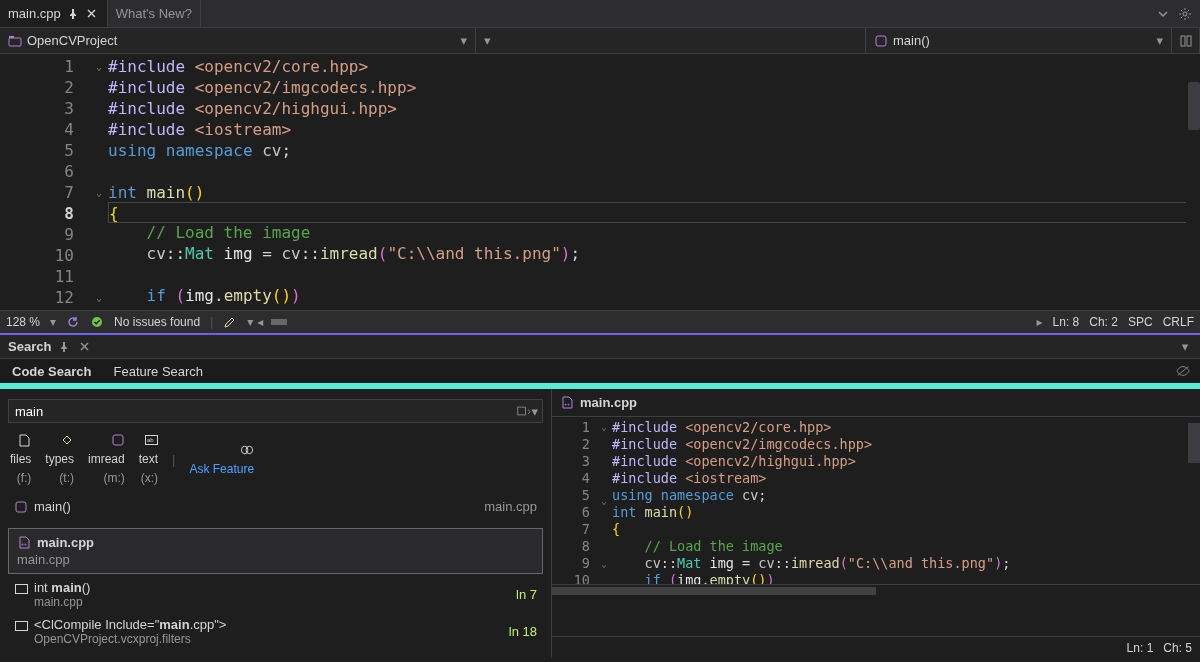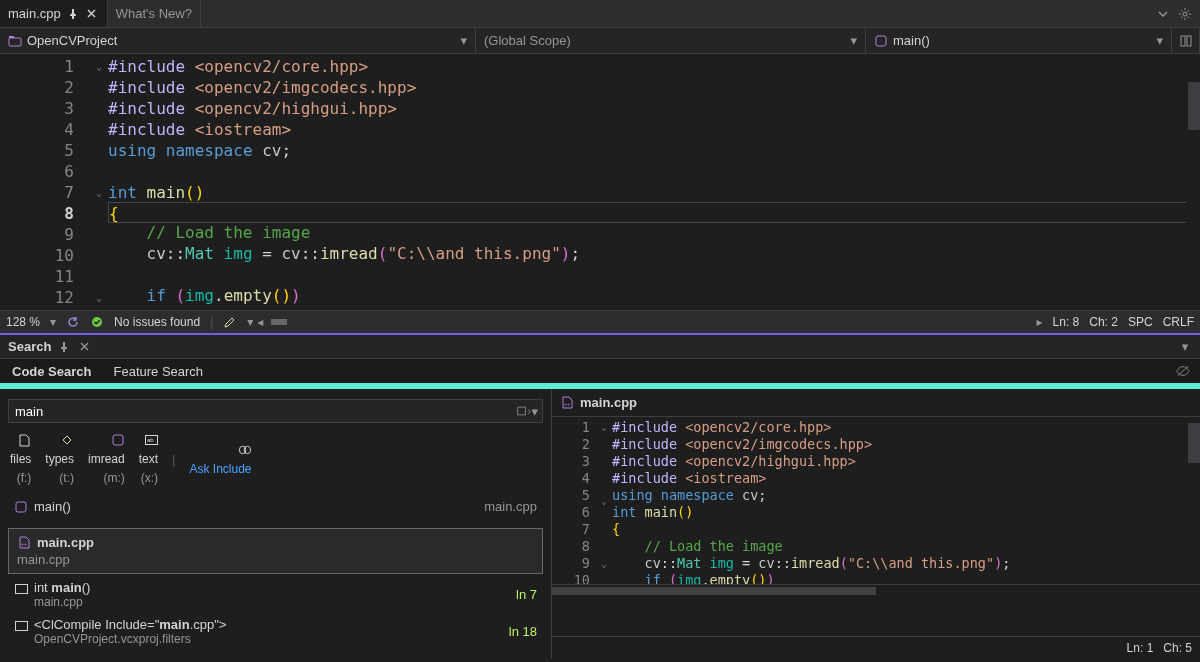--- a/index.html
+++ b/index.html
@@ -99,21 +99,21 @@
   .tok-mac { color: #beb7ff; }
   .tok-inc { color: #d69d85; }
   .tok-kw { color: #569cd6; }
   .tok-ns { color: #c8c8c8; }
   .tok-type { color: #4ec9b0; }
   .tok-fn { color: #dcdcaa; }
   .tok-comment { color: #57a64a; }
   .tok-str { color: #d69d85; }
   .tok-br1 { color: #ffd700; }
   .tok-br2 { color: #da70d6; }
-  .tok-var { color: #14b8a6; }
+  .tok-var { color: #e5e5e5; }
   .minimap-track {
     position: absolute; right: 0; top: 0; width: 14px; height: 100%; background: #1e1e1e;
   }
   .scrollthumb { position: absolute; right: 0; top: 28px; width: 12px; height: 48px; background: #3e3e42; border-radius: 2px; }
   
   .editor-status {
     display: flex;
     align-items: center;
     height: 23px;
     background: #2d2d30;
@@ -254,21 +254,20 @@
     <span class="ico">
         <svg width="14" height="12" viewBox="0 0 14 12">
           <rect x="1" y="3" width="12" height="8" rx="1" fill="none" stroke="#b180d7"></rect>
           <rect x="1" y="1" width="5" height="2" fill="#b180d7"></rect>
         </svg>
       </span>
     <span class="txt">OpenCVProject</span>
     <span class="caret">▾</span>
   </div>
   <div class="scope-item" style="width:390px">
-    <span class="txt muted">(Global Scope)</span>
     <span class="caret">▾</span>
   </div>
   <div class="scope-item" style="flex:1">
     <span class="ico">
         <svg width="12" height="12" viewBox="0 0 12 12">
           <rect x="1" y="1" width="10" height="10" rx="2" fill="none" stroke="#b180d7"></rect>
         </svg>
       </span>
     <span class="txt">main()</span>
     <span class="caret">▾</span>
@@ -449,21 +448,21 @@
           <span class="tag">(x:)</span>
       </div>
       <span class="filter-sep">|</span>
       <div class="filter">
         <span class="ico">
             <svg width="15" height="13" viewBox="0 0 15 13">
               <ellipse cx="5" cy="7" rx="3.5" ry="4" fill="none" stroke="#d4d4d4"></ellipse>
               <ellipse cx="10" cy="7" rx="3.5" ry="4" fill="none" stroke="#d4d4d4"></ellipse>
             </svg>
           </span>
-        <span class="copilot">Ask Include</span>
+        <span class="copilot">Ask Feature</span>
       </div>
     </div>
 
     <div class="results">
       <div class="result-head">
         <span class="ico">
             <svg width="12" height="12" viewBox="0 0 12 12">
               <rect x="1" y="1" width="10" height="10" rx="2" fill="none" stroke="#b180d7"></rect>
             </svg>
           </span>

